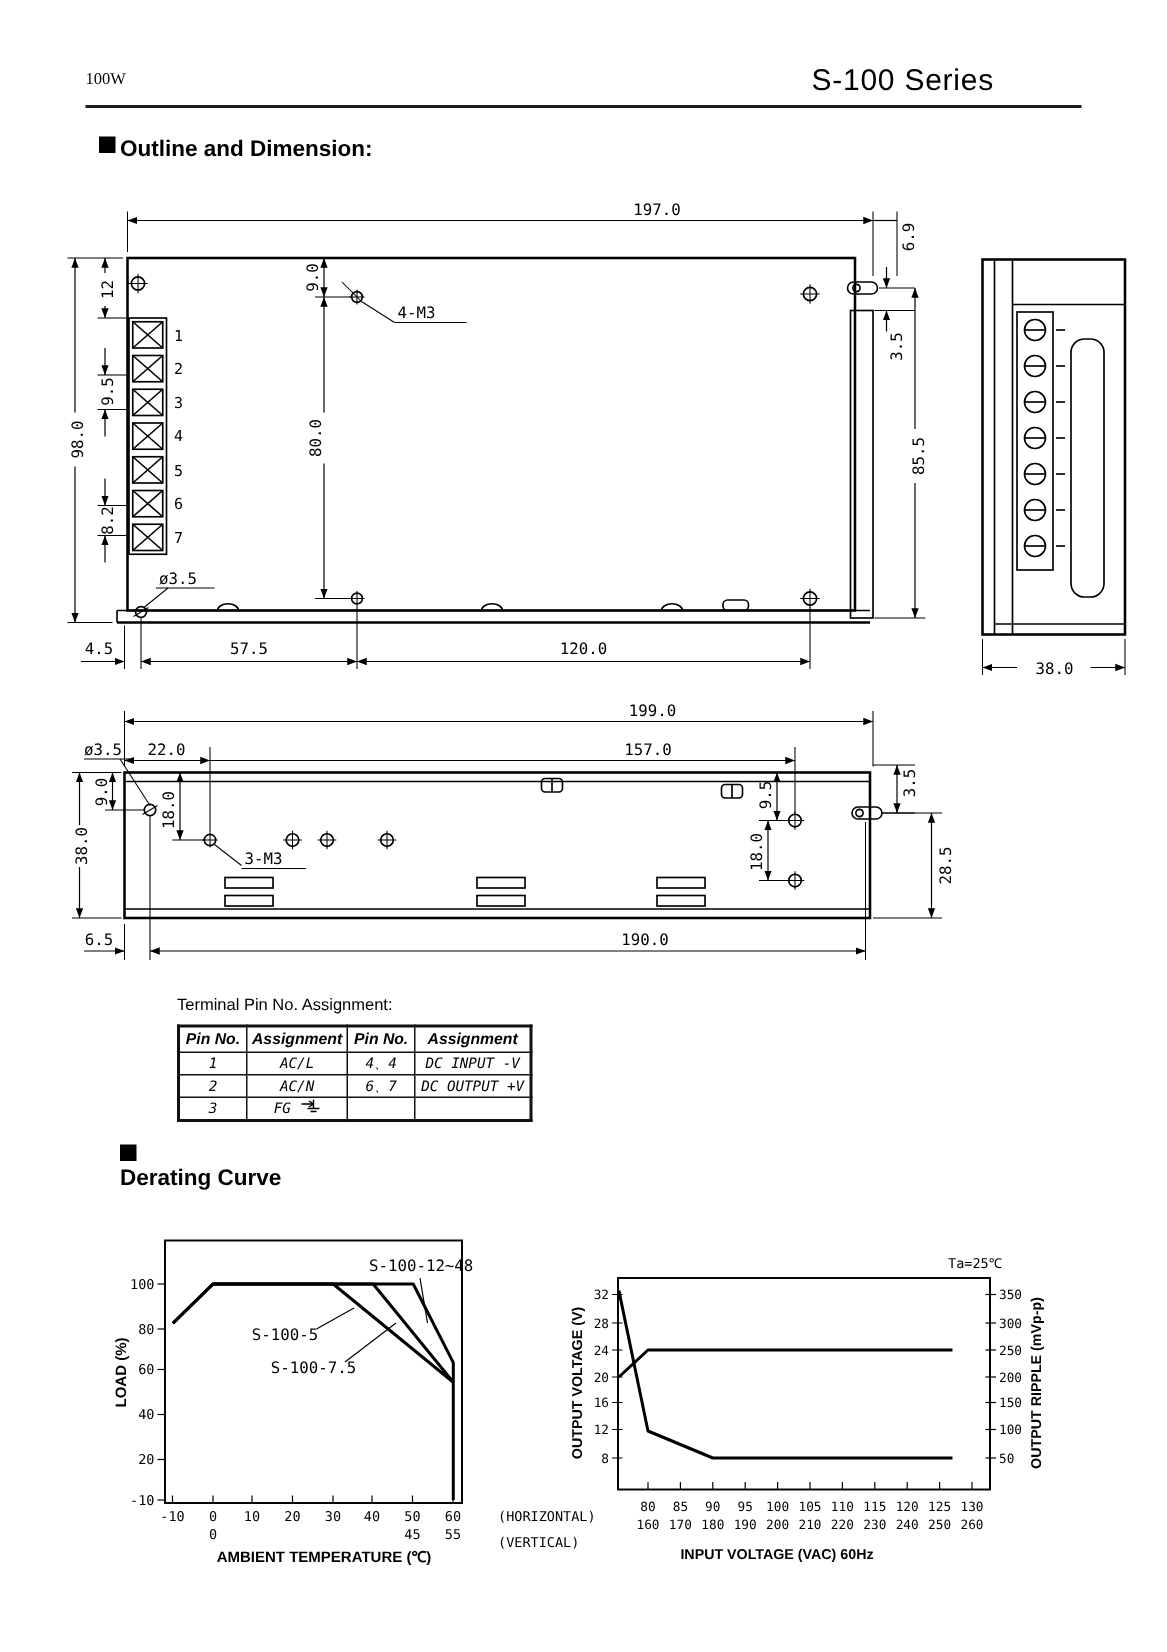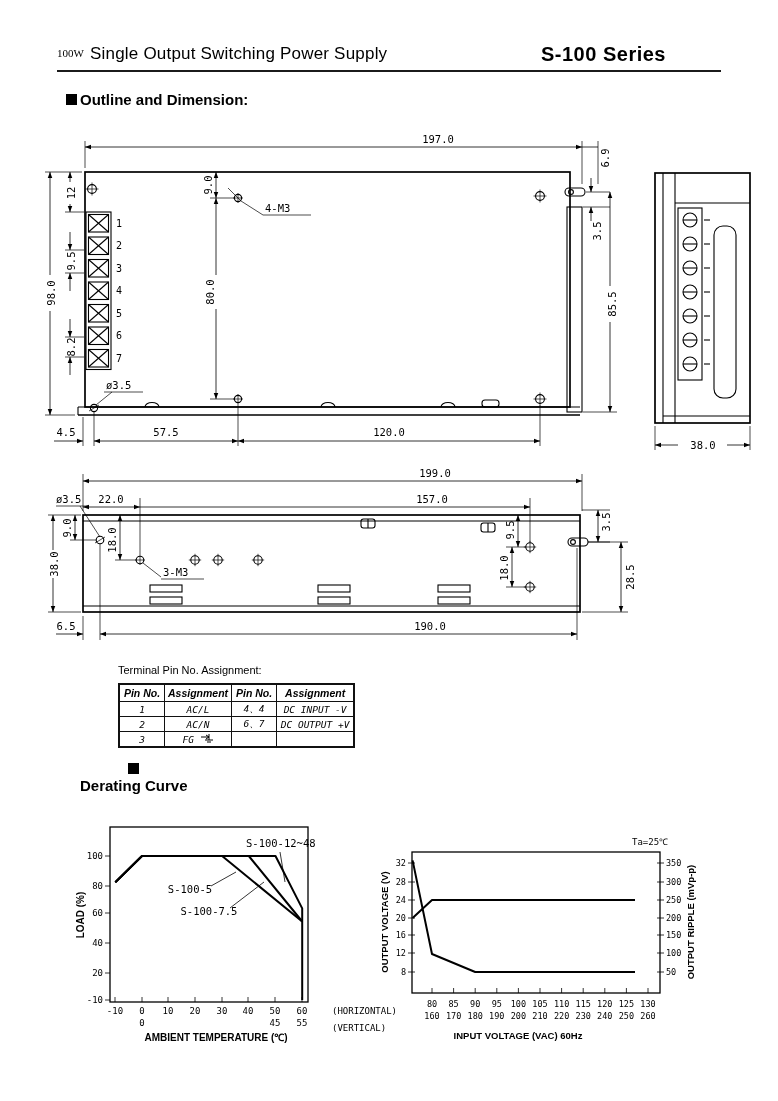--- a/index.html
+++ b/index.html
@@ -2,24 +2,24 @@
 <html><head>
 <meta charset="utf-8">
 <style>
   html,body{margin:0;padding:0;background:#fff;}
   #page{position:relative;width:778px;height:1101px;background:#ffffff;overflow:hidden;
         font-family:"Liberation Sans",sans-serif;color:#000;}
   .abs{position:absolute;}
   
   .hdr-watt{font-family:"Liberation Serif",serif;font-size:11px;}
   .hdr-title{font-size:17px;letter-spacing:0.2px;}
-  .hdr-series{font-size:20px;font-weight:700;letter-spacing:0.5px;}
+  .hdr-series{font-size:20px;font-weight:400;letter-spacing:0.5px;}
   .hdr-rule{background:#1b1b1b;height:2px;}
   
-  .sec{display:flex;align-items:center;gap:3px;font-size:15px;font-weight:700;}
+  .sec{display:flex;gap:3px;font-size:15px;font-weight:700;}
   .sec .sq{width:11px;height:11px;background:#000;display:inline-block;}
   .sec .suffix{font-family:"Liberation Serif",serif;font-weight:400;font-size:15px;margin-left:2px;}
   
   svg text{fill:#000;}
   .dim{font-family:"DejaVu Sans Mono",monospace;font-size:10.5px;}
   .dims{font-family:"DejaVu Sans Mono",monospace;font-size:10px;}
   .tick{font-family:"DejaVu Sans Mono",monospace;font-size:9px;}
   .tick2{font-family:"DejaVu Sans Mono",monospace;font-size:8.5px;}
   .axl{font-family:"Liberation Sans",sans-serif;font-size:10px;font-weight:700;}
   .axl2{font-family:"Liberation Sans",sans-serif;font-size:9.5px;font-weight:700;}
@@ -36,21 +36,20 @@
   table.pt th{font-size:10.5px;font-weight:700;padding:1px 3px;border:1px solid #111;height:14px;}
   table.pt td{font-family:"DejaVu Sans Mono",monospace;font-size:9.5px;text-align:center;
               border:1px solid #111;height:14px;padding:0 3px;}
 </style>
 </head>
 <body>
 
 <div id="page">
 
   <span class="abs hdr-watt" style="left:57px;top:47px;">100W</span>
-  <span class="abs hdr-title" style="left:90px;top:44px;">Single Output Switching Power Supply</span>
   <span class="abs hdr-series" style="left:541px;top:43px;">S-100 Series</span>
   <div class="abs hdr-rule" style="left:57px;top:70px;width:664px;"></div>
 
   <div class="abs sec" style="left:66px;top:91px;">
     <span class="sq"></span>
     <span>Outline and Dimension:</span>
   </div>
 
   <svg class="abs" style="left:20px;top:128px;" width="752" height="332" viewBox="0 0 752 332">
     <defs>

